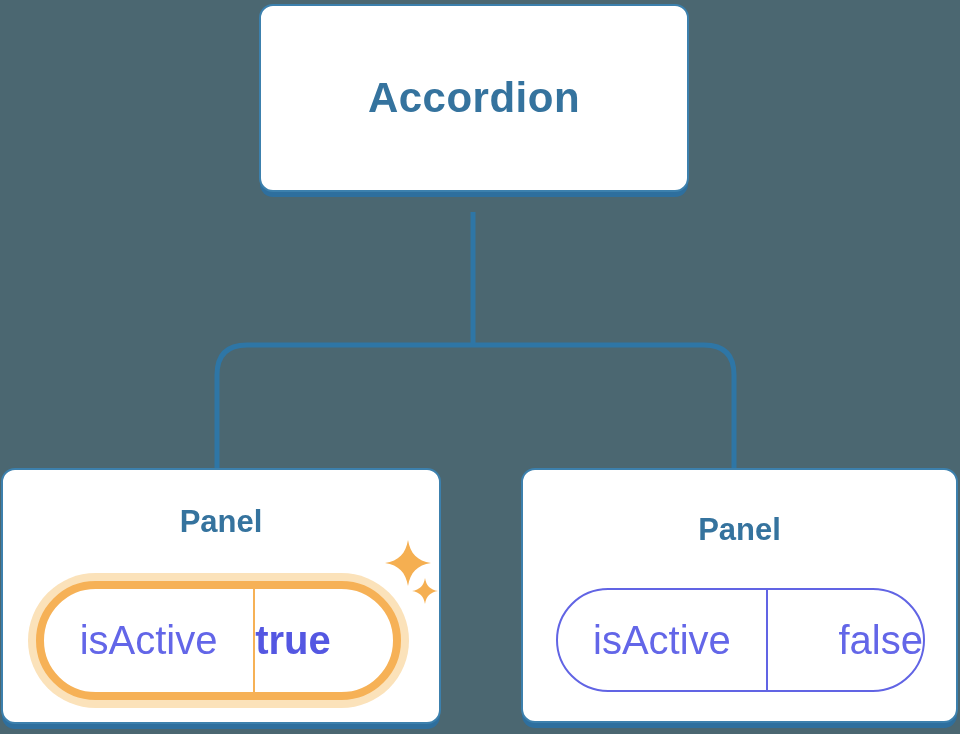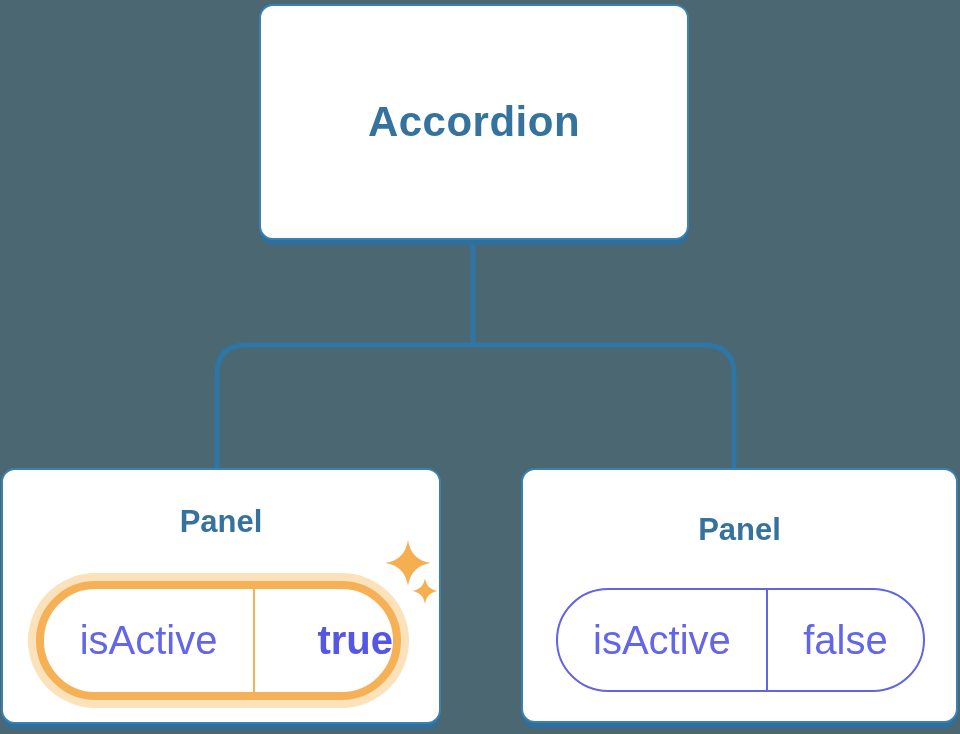--- a/index.html
+++ b/index.html
@@ -31,21 +31,21 @@
     border: 2.5px solid var(--node-border, #3C80AD);
     border-radius: 14px;
     box-shadow: 0 6px 0 -1px var(--node-shadow, #2E6F9E);
     box-sizing: border-box;
     z-index: 1;
   }
   .node-root {
     left: 259px;
     top: 4px;
     width: 430px;
-    height: 236px;
+    height: 188px;
     display: flex;
     align-items: center;
     justify-content: center;
   }
   .heading {
     color: var(--heading-text, #35739E);
     font-size: 42px;
     font-weight: 700;
     letter-spacing: 0.5px;
   }
@@ -100,22 +100,21 @@
     display: flex;
     align-items: center;
     justify-content: center;
     border-right: 2px solid var(--highlight, #F6B156);
     box-sizing: border-box;
   }
   .pill-active-ring .cell-val {
     flex: 1;
     display: flex;
     align-items: center;
-    justify-content: flex-end;
-    padding-left: 28px;
+    justify-content: flex-start;
   }
 
   
   .pill-plain {
     position: absolute;
     left: 33px;
     top: 118px;
     width: 369px;
     height: 104px;
     box-sizing: border-box;
@@ -131,21 +130,21 @@
     display: flex;
     align-items: center;
     justify-content: center;
     border-right: 2px solid var(--state-border, #6164E4);
     box-sizing: border-box;
   }
   .pill-plain .cell-val {
     flex: 1;
     display: flex;
     align-items: center;
-    justify-content: center;
+    justify-content: flex-end;
   }
 
   .state-key, .state-val {
     font-size: 40px;
     color: var(--state-text, #6366E8);
   }
   .state-val-bold {
     font-size: 40px;
     font-weight: 700;
     color: var(--state-value-active-text, #5457E2);

